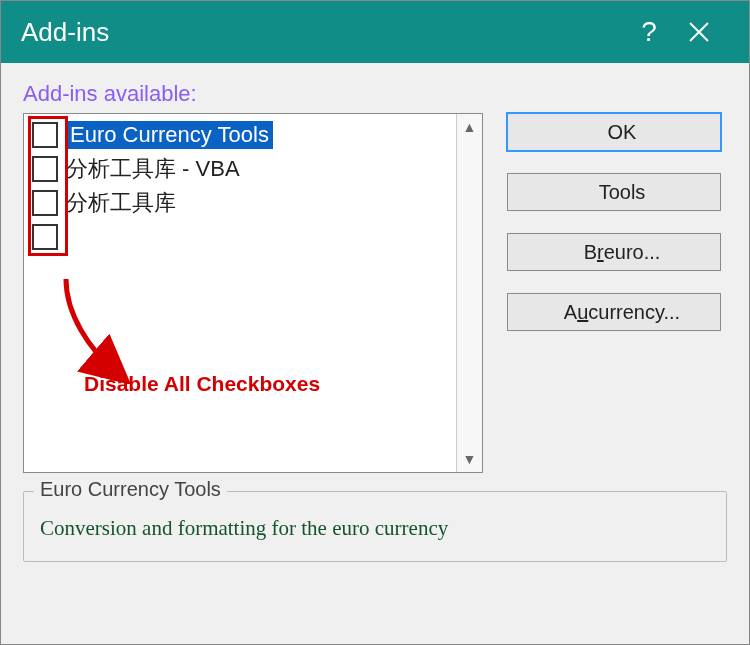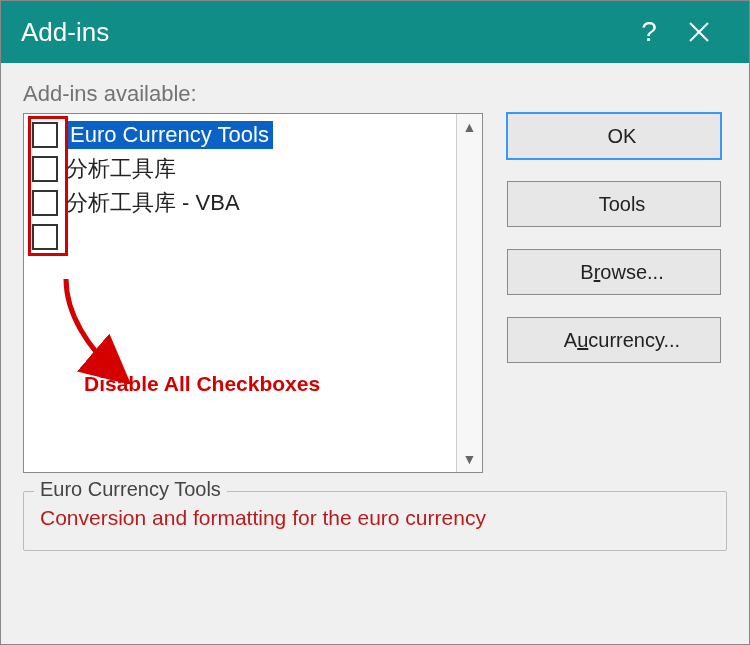--- a/index.html
+++ b/index.html
@@ -47,21 +47,21 @@
   .body {
     flex: 1;
     padding: 18px 22px 12px 22px;
     display: flex;
     flex-direction: column;
     color: #333;
   }
   .avail-label {
     font-size: 22px;
     margin-bottom: 6px;
-    color: #737373;
+    color: #8b5cf6;
   }
   .main-row {
     display: flex;
     gap: 24px;
     align-items: flex-start;
   }
   .list-wrap {
     position: relative;
     width: 460px;
     height: 360px;
@@ -135,21 +135,21 @@
     top: 160px;
     pointer-events: none;
   }
   .buttons {
     display: flex;
     flex-direction: column;
     gap: 22px;
     width: 214px;
   }
   .btn {
-    height: 46px;
+    height: 38px;
     border: 1px solid #8a8a8a;
     background: #e7e7e7;
     font-size: 20px;
     color: #222;
     cursor: pointer;
     font-family: inherit;
     text-align: center;
     padding-left: 22px;
   }
   .btn:focus, .btn.focused {
@@ -169,21 +169,23 @@
     position: absolute;
     top: -14px;
     left: 10px;
     background: #f0f0f0;
     padding: 0 6px;
     font-size: 20px;
     color: #444;
   }
   .desc-body {
     font-size: 21px;
-    color: #b91c1c;
+    color: #14532d;
+    margin-top: 10px;
+    font-family: Liberation Serif, serif;
   }
 </style>
 </head>
 <body>
 
 <div class="dialog">
 
   <div class="titlebar">
     <div class="title-text">Add-ins</div>
     <div class="title-help">?</div>
@@ -202,25 +204,25 @@
 
       <div class="list-wrap">
         <div class="list-inner">
 
           <div class="addin-row selected">
             <div class="chk"></div>
             <span class="addin-label">Euro Currency Tools</span>
           </div>
           <div class="addin-row">
             <div class="chk"></div>
+            <span class="addin-label">分析工具库 - VBA</span>
+          </div>
+          <div class="addin-row">
+            <div class="chk"></div>
             <span class="addin-label">分析工具库</span>
-          </div>
-          <div class="addin-row">
-            <div class="chk"></div>
-            <span class="addin-label">分析工具库 - VBA</span>
           </div>
           <div class="addin-row">
             <div class="chk"></div>
           </div>
 
           <div class="annot-box"></div>
           <svg class="annot-arrow" width="80" height="110" viewBox="0 0 80 110">
             <defs>
               <marker id="ah" markerWidth="10" markerHeight="10" refX="6" refY="5" orient="auto">
                 <path d="M0,0 L10,5 L0,10 Z" fill="#d40000"></path>
@@ -234,21 +236,21 @@
         <div class="list-scroll">
           <div class="scroll-arrow">▲</div>
           <div class="scroll-arrow">▼</div>
         </div>
       </div>
 
       <div class="buttons">
         <button class="btn focused">OK</button>
         <button class="btn">Tools</button>
         <button class="btn">
-          <span>B</span><span class="u">r</span><span>owse...</span>
+          <span>B</span><span class="u">r</span><span>euro...</span>
         </button>
         <button class="btn">
           <span>A</span><span class="u">u</span><span>currency...</span>
         </button>
       </div>
 
     </div>
 
     <div class="desc-group">
       <div class="desc-legend">Euro Currency Tools</div>

